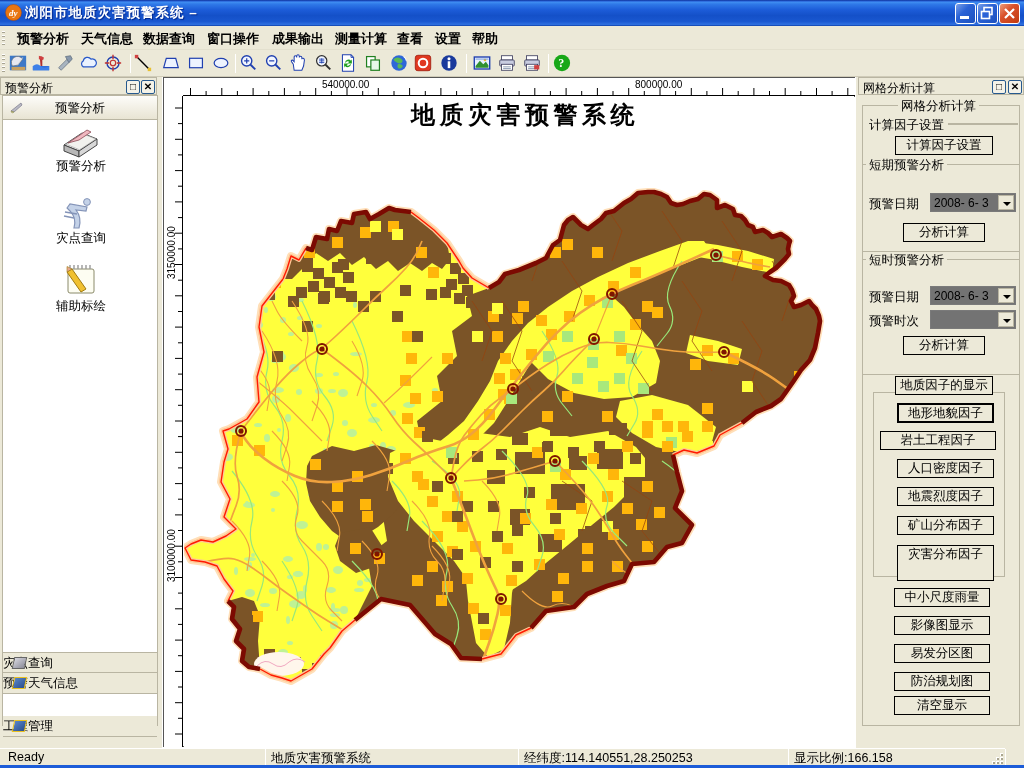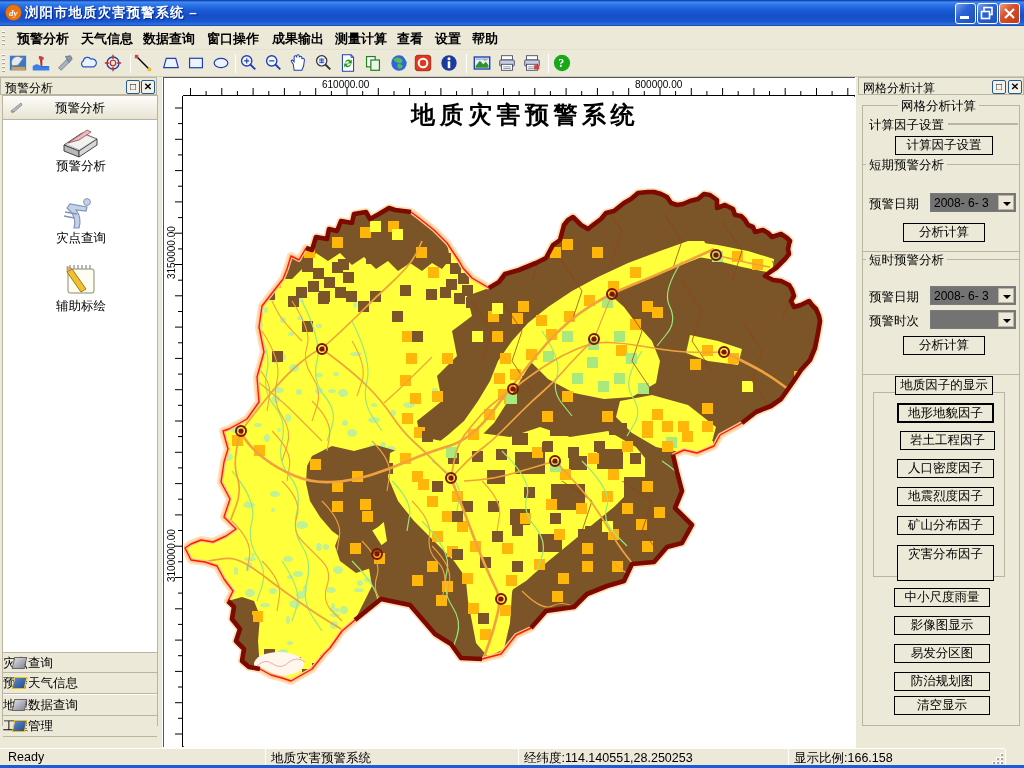--- a/index.html
+++ b/index.html
@@ -245,21 +245,20 @@
     <svg class="abs" style="left:57px;top:165px" width="40" height="36" viewBox="0 0 40 36">
       <rect x="8" y="8" width="26" height="24" rx="2" fill="#FDFDF2" stroke="#8A8A6A"></rect>
       <path d="M10 8 v-4 M14 8 v-4 M18 8 v-4 M22 8 v-4 M26 8 v-4 M30 8 v-4" stroke="#9A9A9A" stroke-width="1.4"></path>
       <path d="M26 28 L12 8 L7 11 L21 31 Z" fill="#F0C030" stroke="#A07A10"></path>
       <path d="M12 8 L7 11 L7 5.5 Z" fill="#E8A890" stroke="#A07A10" stroke-width="0.6"></path>
     </svg>
     <div class="litem" style="top:202px">辅助标绘</div>
 
     <div class="baritem" style="top:556px;border-top:1px solid #B9B5A2"><span class="bicon"></span>灾点查询</div>
     <div class="baritem" style="top:577px"><span class="bicon b2"></span>预警天气信息</div>
-    <div class="baritem" style="top:599px"><span class="bicon"></span>地理数据查询</div>
     <div class="baritem" style="top:620px"><span class="bicon b2"></span>工程管理</div>
   </div>
 </div>
 
 <div class="abs" id="mapdoc">
   <div class="frame">
     <div class="ruler-h" id="rulerh">
       <svg width="672" height="18" style="position:absolute;left:0;top:0">
 <g stroke="#000" stroke-width="1">
             <line x1="7.5" y1="10" x2="7.5" y2="18"></line>
@@ -300,21 +299,21 @@
             <line x1="555.2" y1="13" x2="555.2" y2="18"></line>
             <line x1="570.9" y1="10" x2="570.9" y2="18"></line>
             <line x1="586.5" y1="13" x2="586.5" y2="18"></line>
             <line x1="602.2" y1="10" x2="602.2" y2="18"></line>
             <line x1="617.8" y1="13" x2="617.8" y2="18"></line>
             <line x1="633.5" y1="10" x2="633.5" y2="18"></line>
             <line x1="649.1" y1="13" x2="649.1" y2="18"></line>
             <line x1="664.8" y1="10" x2="664.8" y2="18"></line>
           </g>
         </svg>
-<div class="rlabel" style="left:139px;top:1px">610000.00</div>
+<div class="rlabel" style="left:139px;top:1px">540000.00</div>
       <div class="rlabel" style="left:452px;top:1px">800000.00</div>
     </div>
     <div class="ruler-v" id="rulerv">
       <svg width="19" height="651" style="position:absolute;left:0;top:0">
 <g stroke="#000" stroke-width="1">
             <line x1="11" y1="12.0" x2="19" y2="12.0"></line>
             <line x1="14" y1="27.6" x2="19" y2="27.6"></line>
             <line x1="11" y1="43.3" x2="19" y2="43.3"></line>
             <line x1="14" y1="58.9" x2="19" y2="58.9"></line>
             <line x1="11" y1="74.6" x2="19" y2="74.6"></line>
@@ -881,21 +880,21 @@
     </div>
   <div class="rlab" style="left:11px;top:236px">预警时次</div>
   <div class="combo" style="left:72px;top:233px;width:86px">
       <span class="arr"></span>
     </div>
   <div class="xbtn" style="left:45px;top:259px;width:82px;height:19px;line-height:17px">分析计算</div>
 
   <div class="gbox" style="left:15px;top:315px;width:132px;height:185px"></div>
   <div class="xbtn" style="left:37px;top:299px;width:98px;height:19px;line-height:17px">地质因子的显示</div>
   <div class="xbtn" style="left:39px;top:326px;width:97px;height:20px;line-height:16px;border-width:2px">地形地貌因子</div>
-  <div class="xbtn" style="left:42px;top:354px;width:95px;height:19px;line-height:17px">岩土工程因子</div>
+  <div class="xbtn" style="left:22px;top:354px;width:116px;height:19px;line-height:17px">岩土工程因子</div>
   <div class="xbtn" style="left:39px;top:382px;width:97px;height:19px;line-height:17px">人口密度因子</div>
   <div class="xbtn" style="left:39px;top:410px;width:97px;height:19px;line-height:17px">地震烈度因子</div>
   <div class="xbtn" style="left:39px;top:439px;width:97px;height:19px;line-height:17px">矿山分布因子</div>
   <div class="xbtn" style="left:39px;top:468px;width:97px;height:36px;line-height:17px">灾害分布因子</div>
 
   <div class="xbtn" style="left:36px;top:511px;width:96px;height:19px;line-height:17px">中小尺度雨量</div>
   <div class="xbtn" style="left:36px;top:539px;width:96px;height:19px;line-height:17px">影像图显示</div>
   <div class="xbtn" style="left:36px;top:567px;width:96px;height:19px;line-height:17px">易发分区图</div>
   <div class="xbtn" style="left:36px;top:595px;width:96px;height:19px;line-height:17px">防治规划图</div>
   <div class="xbtn" style="left:36px;top:619px;width:96px;height:19px;line-height:17px">清空显示</div>

